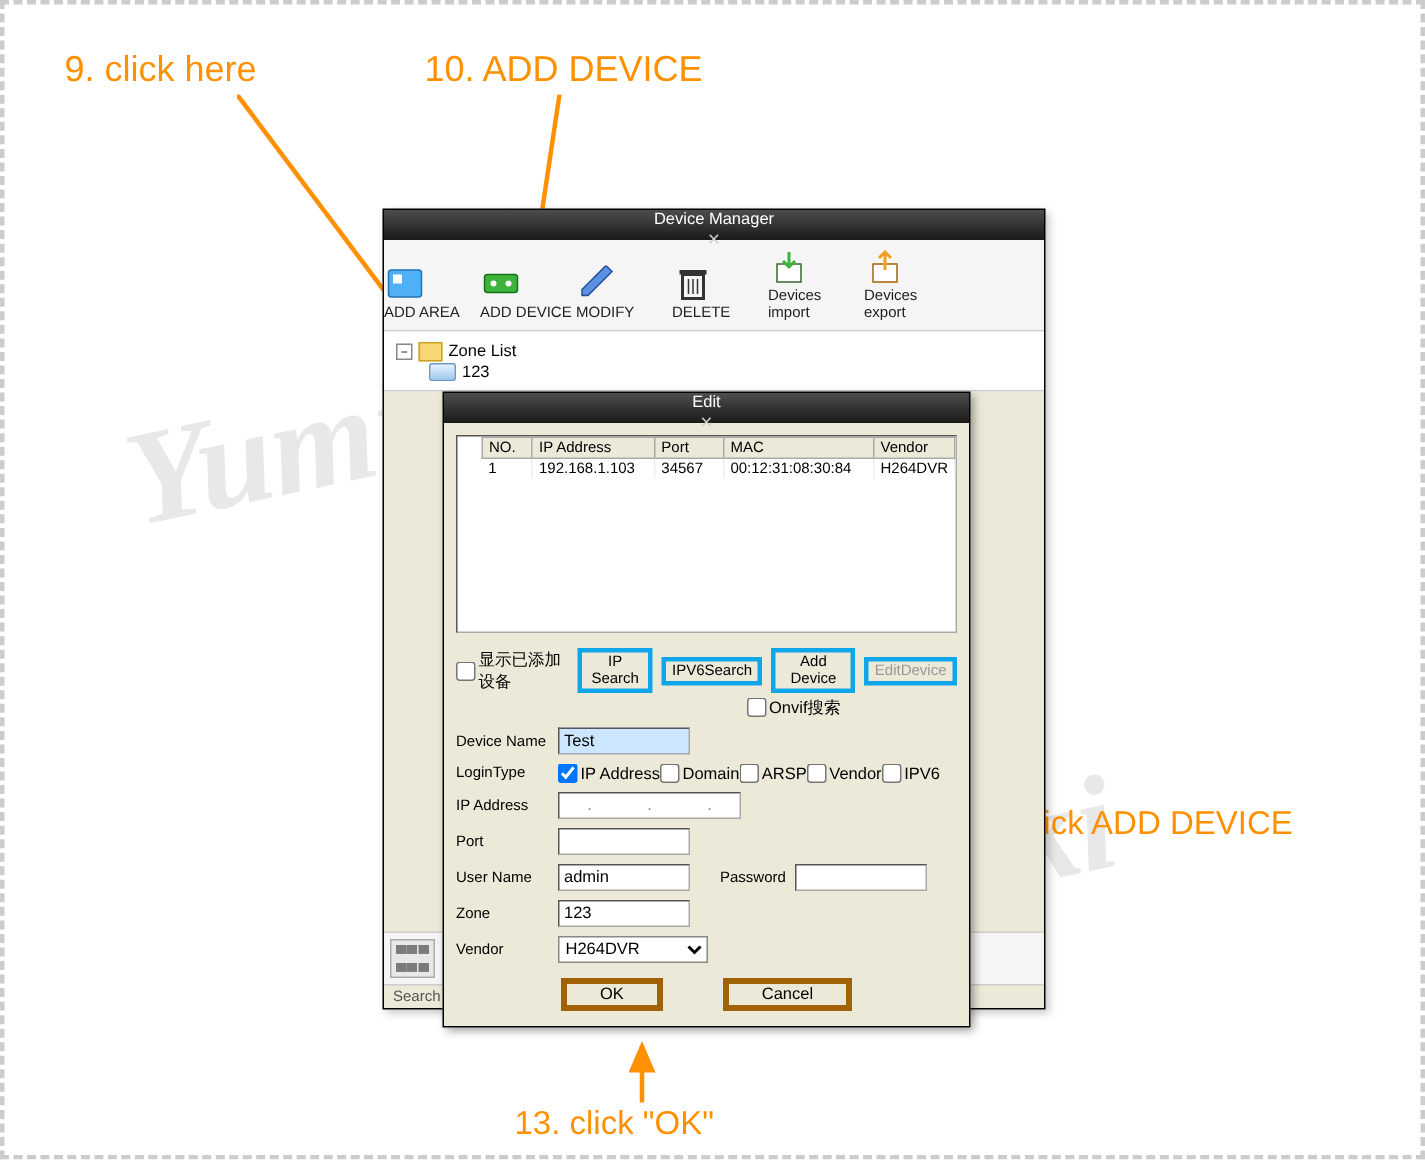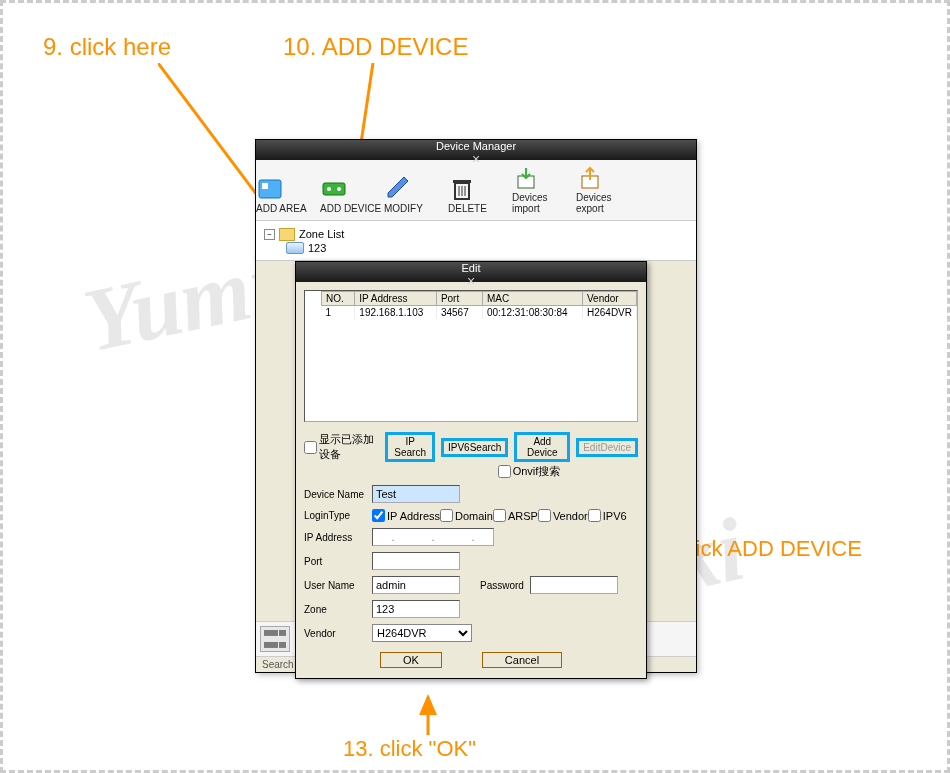--- a/index.html
+++ b/index.html
@@ -41,21 +41,21 @@
   .searchrow{display:flex;align-items:center;gap:6px;margin:10px 0 2px;justify-content:flex-end;}
   .chk{display:inline-flex;align-items:center;gap:2px;}
   .chk input{margin:0;}
   .sbtn{font-size:10px;padding:1px 4px;border:3px solid #0ea5e9;background:#ece9d8;cursor:pointer;}
   .sbtn.disabled{color:#999;}
   .formrow{display:flex;align-items:center;margin:6px 0;gap:0;}
   .formrow label{width:68px;text-align:left;font-size:10px;}
   .txt{border:1px inset #aaa;background:#fff;height:16px;padding:0 3px;font-size:11px;}
   .sel{border:1px solid #888;background:#fff;height:18px;font-size:11px;}
   .btnrow{display:flex;justify-content:center;gap:40px;margin:10px 0 2px;}
-  .dlgbtn{font-size:11px;padding:1px 22px;border:1px solid #a16207;background:#ece9d8;cursor:pointer;}
+  .dlgbtn{font-size:11px;padding:1px 22px;border:4px solid #a16207;background:#ece9d8;cursor:pointer;}
   .ipinput{border:1px inset #aaa;background:#fff;width:120px;height:16px;display:flex;align-items:center;justify-content:space-around;font-size:11px;}
   .ipinput span{color:#888;}
 
   
   .wm{position:absolute;color:#e8e8e8;font-size:90px;font-style:italic;font-family:Georgia,serif;transform:rotate(-12deg);pointer-events:none;font-weight:bold;}
 </style>
 </head>
 <body>
 
 <div class="frame">

